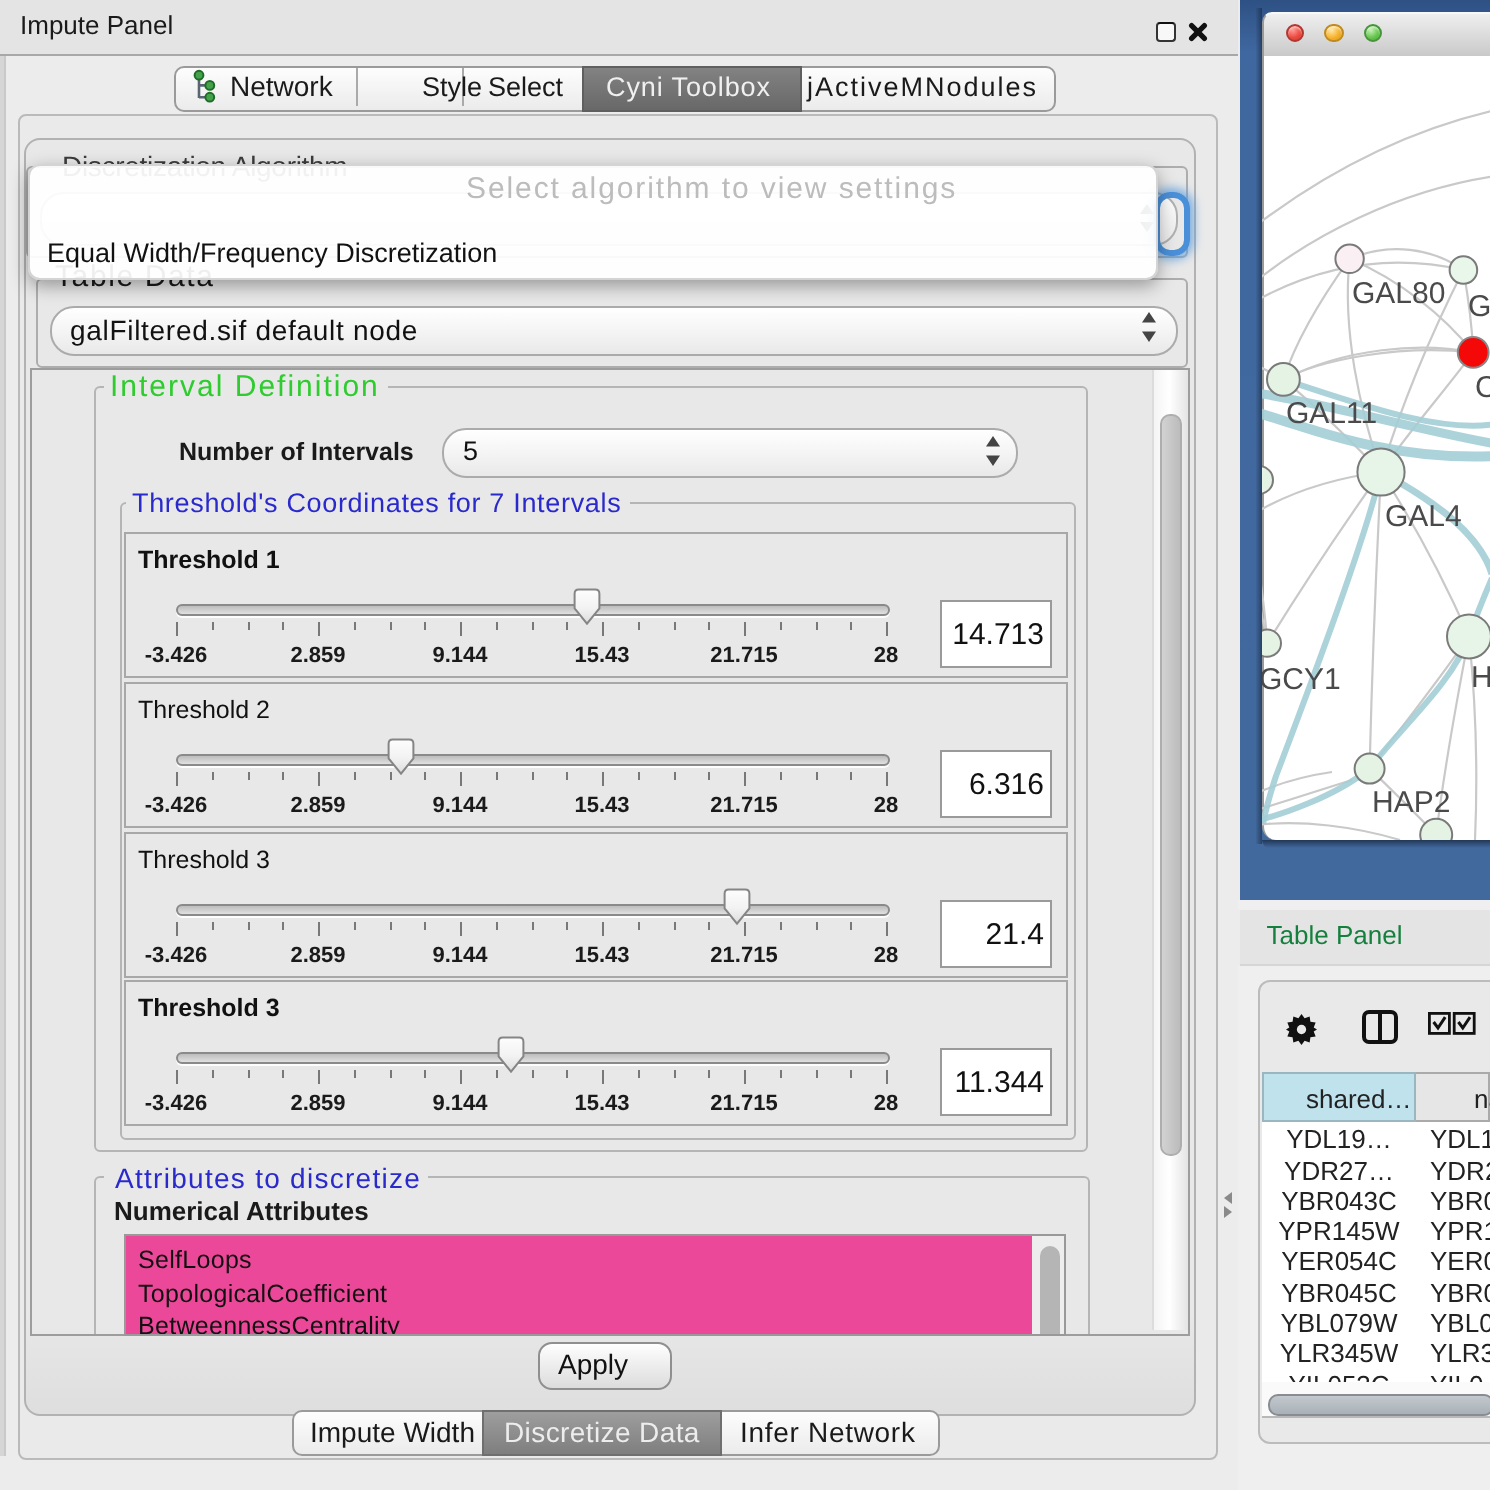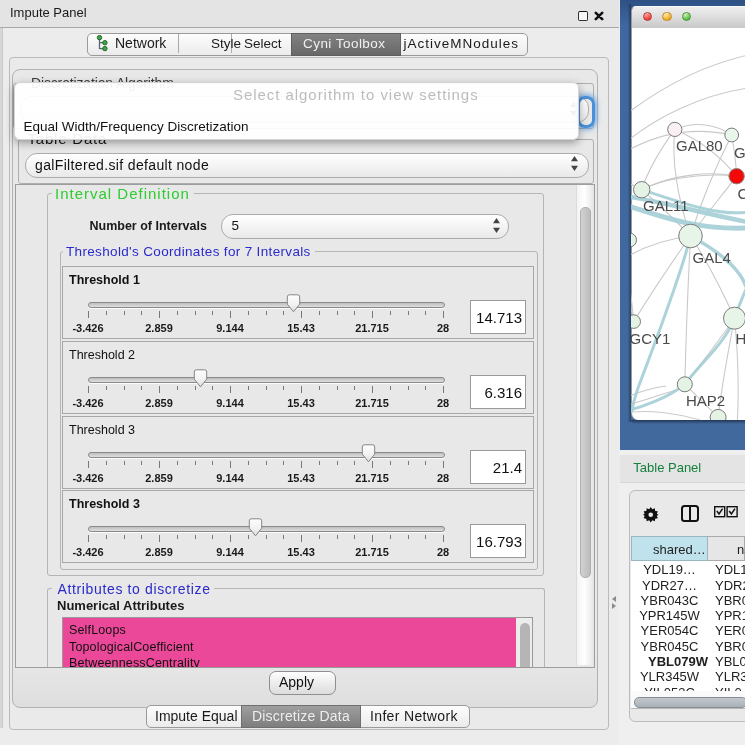--- a/index.html
+++ b/index.html
@@ -229,36 +229,36 @@
 <path d="M3.4 0.8 H11.6 Q13.7 0.8 13.7 2.9 V10.2 L7.5 17.8 L1.3 10.2 V2.9 Q1.3 0.8 3.4 0.8 Z" fill="url(#tg4)" stroke="#858585" stroke-width="1"></path>
 <defs>
         <linearGradient id="tg4" x1="0" y1="0" x2="0" y2="1">
 <stop offset="0" stop-color="#fdfdfd"></stop>
           <stop offset="0.55" stop-color="#f2f2f2"></stop>
           <stop offset="1" stop-color="#dcdcdc"></stop>
         </linearGradient>
       </defs>
     </svg>
 <div class="abs" style="left:470px;top:524.3px;width:55.5px;height:33.4px;background:#fff;border:1px solid #9a9a9a;box-sizing:border-box;">
-      <div style="position:absolute;right:2.5px;top:8px;font-size:15px;color:#111;">16.793</div>
+      <div style="position:absolute;right:2.5px;top:8px;font-size:15px;color:#111;">11.344</div>
     </div>
 <div class="abs" style="left:47px;top:588px;width:496px;height:78px;border:1px solid #b5b5b5;border-bottom:none;border-radius:3px 3px 0 0;"></div>
 <div class="abs" style="left:52px;top:583px;width:162px;height:11px;background:#e8e8e8;"></div>
 <div class="txt" style="left:57.5px;top:581px;font-size:14px;color:#2a2acc;font-weight:normal;letter-spacing:0.64px;line-height:16.1px;">Attributes to discretize</div>
 <div class="txt" style="left:57px;top:599px;font-size:13px;color:#1a1a1a;font-weight:bold;line-height:14.9px;">Numerical Attributes</div>
 <div class="abs" style="left:62px;top:617px;width:469px;height:49px;background:#ec4899;border:1px solid #999;overflow:hidden;">
       <div style="position:absolute;left:6px;top:4px;font-size:12.5px;color:#111;line-height:16.6px;letter-spacing:0.15px;">SelfLoops<br>TopologicalCoefficient<br>BetweennessCentrality</div>
       <div style="position:absolute;right:0;top:0;width:16px;height:49px;background:#ededed;"></div>
       <div style="position:absolute;right:2.5px;top:4.5px;width:10px;height:50px;background:#b5b5b5;border-radius:5px;"></div>
     </div>
 <div class="abs" style="left:269px;top:670.5px;width:65px;height:22px;background:linear-gradient(#fefefe,#dcdcdc);border:1px solid #8f8f8f;border-radius:7px;"></div>
 <div class="txt" style="left:279px;top:673.5px;font-size:14px;color:#111;font-weight:normal;line-height:16.1px;">Apply</div>
 <div class="abs" style="left:146px;top:704.5px;width:322px;height:21.5px;background:linear-gradient(#fdfdfd,#ebebeb);border:1px solid #9a9a9a;border-radius:5px;"></div>
 <div class="abs" style="left:241px;top:704.5px;width:118px;height:21.5px;background:linear-gradient(#9e9e9e,#7e7e7e);border:1px solid #6f6f6f;"></div>
-<div class="txt" style="left:155px;top:708px;font-size:14px;color:#1a1a1a;font-weight:normal;line-height:16.1px;">Impute Equal</div>
+<div class="txt" style="left:155px;top:708px;font-size:14px;color:#1a1a1a;font-weight:normal;line-height:16.1px;">Impute Width</div>
 <div class="txt" style="left:252px;top:708px;font-size:14px;color:#ededed;font-weight:normal;letter-spacing:0.2px;line-height:16.1px;">Discretize Data</div>
 <div class="txt" style="left:370px;top:708px;font-size:14px;color:#1a1a1a;font-weight:normal;letter-spacing:0.35px;line-height:16.1px;">Infer Network</div>
 <div class="abs" style="left:0;top:730px;width:745px;height:15px;background:#ececec;"></div>
 <svg class="abs" style="left:609px;top:595px;" width="10" height="14" viewBox="0 0 10 14">
 <path d="M7 1 L3 4 L7 7 Z" fill="#8a8a8a"></path>
       <path d="M3 8 L7 11 L3 14 Z" fill="#8a8a8a"></path>
     </svg>
 <div class="abs" style="left:627.5px;top:4px;width:3.5px;height:418px;background:linear-gradient(90deg,rgba(20,30,50,0.05),rgba(22,32,52,0.55));"></div>
 <div class="abs" style="left:631px;top:6px;width:114px;height:21px;background:linear-gradient(#efefef,#c9c9c9);border-top:1px solid #f8f8f8;border-bottom:1px solid #8a8a8a;border-left:1px solid #9a9a9a;border-top-left-radius:5px;"></div>
 <div class="abs" style="left:642.8px;top:11.8px;width:9.4px;height:9.4px;border-radius:50%;background:radial-gradient(circle at 35% 30%,#ff9a94,#ed4a40 55%,#c83c32);border:1px solid #b23730;box-sizing:border-box;box-shadow:inset 0 1px 1px rgba(255,255,255,0.55);"></div>
@@ -351,21 +351,21 @@
 <div class="abs" style="left:708px;top:536px;width:37px;height:25px;background:#e6e6e6;border:1px solid #aaa;border-left:none;box-sizing:border-box;">
       <div style="position:absolute;left:29px;top:5px;font-size:13px;color:#222;">na</div>
     </div>
 <div class="abs" style="left:631px;top:561px;width:114px;height:130px;background:#fff;overflow:hidden;">
       <div style="position:absolute;left:0;top:1.2px;width:77px;text-align:center;font-size:13px;color:#222;">YDL19…</div>
       <div style="position:absolute;left:0;top:16.5px;width:77px;text-align:center;font-size:13px;color:#222;">YDR27…</div>
       <div style="position:absolute;left:0;top:31.8px;width:77px;text-align:center;font-size:13px;color:#222;">YBR043C</div>
       <div style="position:absolute;left:0;top:47.1px;width:77px;text-align:center;font-size:13px;color:#222;">YPR145W</div>
       <div style="position:absolute;left:0;top:62.4px;width:77px;text-align:center;font-size:13px;color:#222;">YER054C</div>
       <div style="position:absolute;left:0;top:77.7px;width:77px;text-align:center;font-size:13px;color:#222;">YBR045C</div>
-      <div style="position:absolute;left:0;top:93.0px;width:77px;text-align:right;font-size:13px;color:#222;font-weight:bold;">YBL079W</div>
+      <div style="position:absolute;left:0;top:93.0px;width:77px;text-align:center;font-size:13px;color:#222;">YBL079W</div>
       <div style="position:absolute;left:0;top:108.3px;width:77px;text-align:center;font-size:13px;color:#222;">YLR345W</div>
       <div style="position:absolute;left:0;top:123.6px;width:77px;text-align:center;font-size:13px;color:#222;">YIL053C</div>
       <div style="position:absolute;left:84px;top:1.2px;font-size:13px;color:#222;">YDL1</div>
       <div style="position:absolute;left:84px;top:16.5px;font-size:13px;color:#222;">YDR2</div>
       <div style="position:absolute;left:84px;top:31.8px;font-size:13px;color:#222;">YBR0</div>
       <div style="position:absolute;left:84px;top:47.1px;font-size:13px;color:#222;">YPR1</div>
       <div style="position:absolute;left:84px;top:62.4px;font-size:13px;color:#222;">YER0</div>
       <div style="position:absolute;left:84px;top:77.7px;font-size:13px;color:#222;">YBR0</div>
       <div style="position:absolute;left:84px;top:93.0px;font-size:13px;color:#222;">YBL0</div>
       <div style="position:absolute;left:84px;top:108.3px;font-size:13px;color:#222;">YLR3</div>

